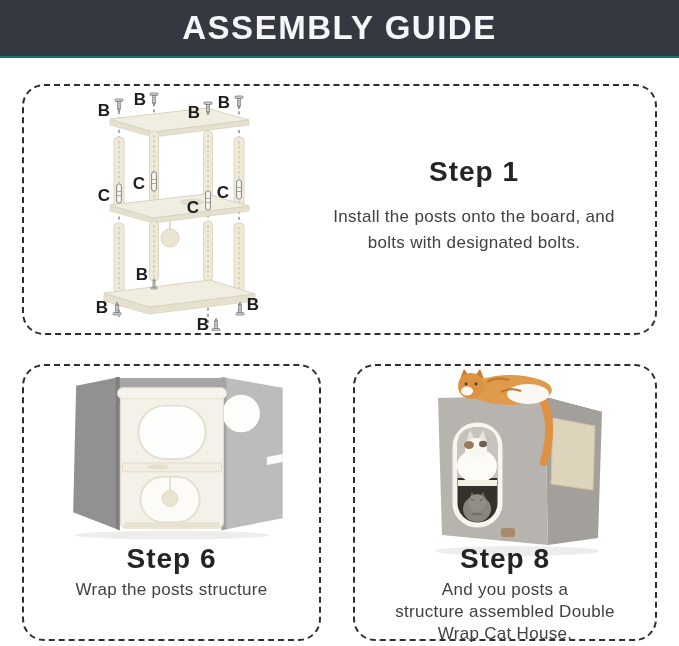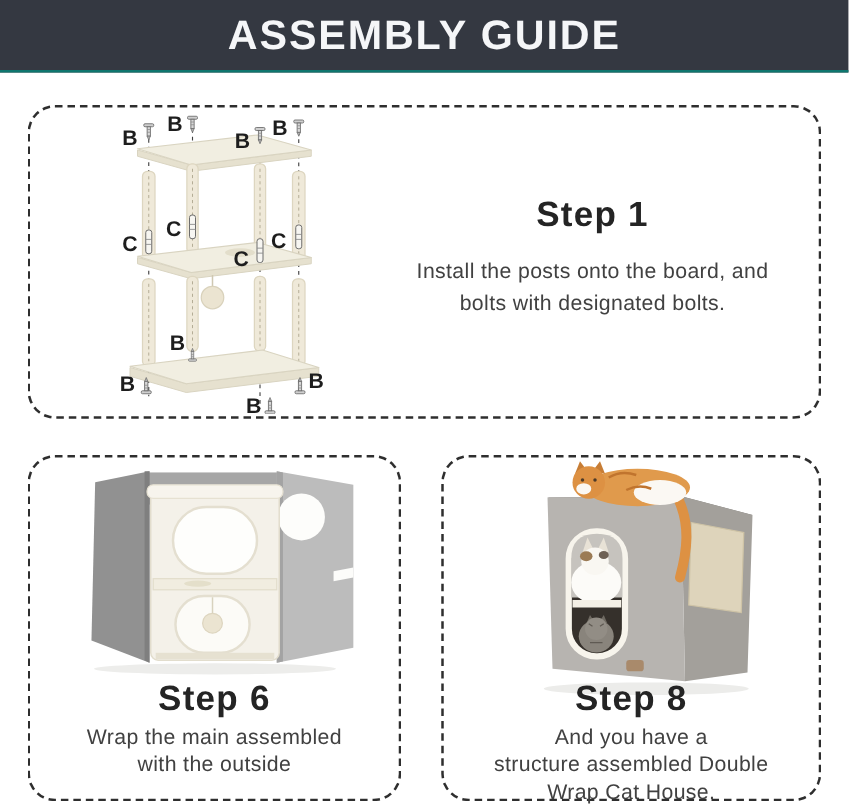--- a/index.html
+++ b/index.html
@@ -175,22 +175,21 @@
       <rect x="76" y="90" width="100" height="9" fill="#f1ede0" stroke="#e2ddcb" stroke-width="1"></rect>
       <ellipse cx="112" cy="94" rx="11" ry="2.5" fill="#e4dfca"></ellipse>
       <rect x="94" y="104" width="60" height="46" rx="23" fill="#fcfbf7" stroke="#e4dfd0" stroke-width="2"></rect>
       <line x1="124" y1="105" x2="124" y2="119" stroke="#d8d2be" stroke-width="1.2"></line>
       <circle cx="124" cy="126" r="8" fill="#ebe4d1" stroke="#ddd5bf" stroke-width="1"></circle>
       <rect x="78" y="150" width="96" height="5" fill="#e6e1d1"></rect>
     </svg>
 
     <div class="step-title p-title">Step 6</div>
     <div class="step-desc p-desc">
-      <span class="desc-line">Wrap the main assembled</span>
-      <span class="desc-line">with the outside</span>
+      <span class="desc-line">Wrap the posts structure</span>
     </div>
   </div>
 
   <div class="panel panel-3">
 
     <svg class="illu3-svg" viewBox="0 0 254 194">
 
       <ellipse cx="142" cy="183" rx="82" ry="5" fill="#ececea"></ellipse>
 
       <polygon points="63,30 170,29 227,44 118,47" fill="#7d7a76"></polygon>
@@ -234,19 +233,19 @@
         <ellipse cx="92" cy="23" rx="6" ry="4.5" fill="#fbf8f3"></ellipse>
         <circle cx="91" cy="16" r="1.4" fill="#4c3a28"></circle>
         <circle cx="101" cy="16" r="1.4" fill="#4c3a28"></circle>
       </g>
 
       <rect x="126" y="160" width="14" height="9" rx="2.5" fill="#a98a6b"></rect>
     </svg>
 
     <div class="step-title p-title">Step 8</div>
     <div class="step-desc p-desc">
-      <span class="desc-line">And you have a</span>
+      <span class="desc-line">And you posts a</span>
       <span class="desc-line">structure assembled Double</span>
       <span class="desc-line">Wrap Cat House.</span>
     </div>
   </div>
 
 </div>
 
 </body></html>

